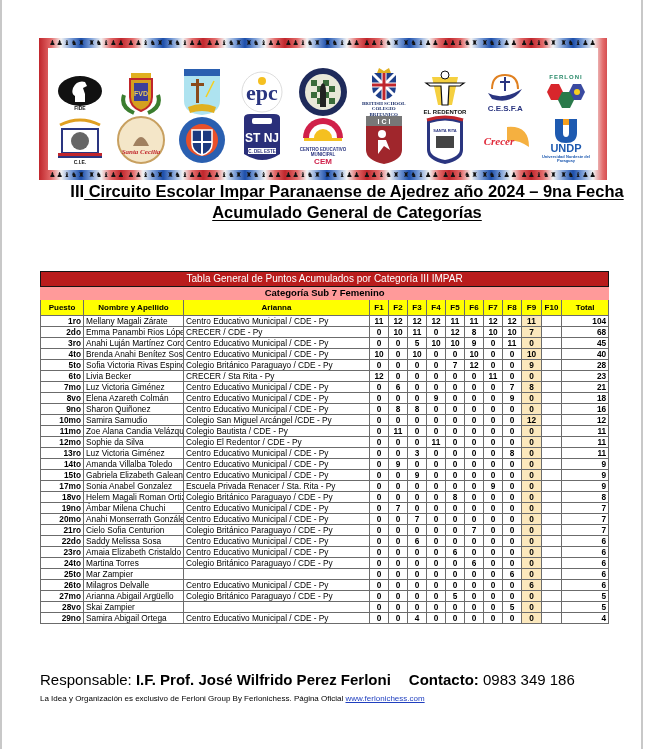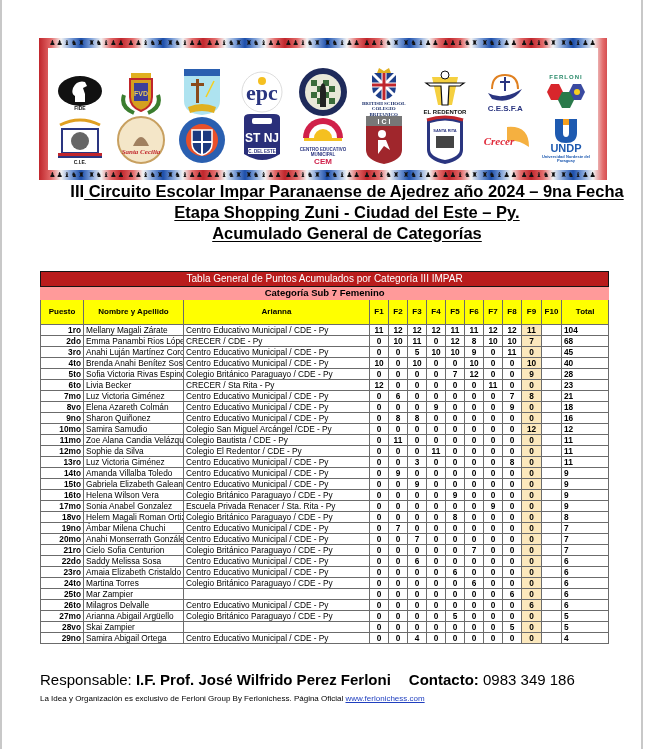--- a/index.html
+++ b/index.html
@@ -27,25 +27,25 @@
   .titles { position: absolute; left: 0; top: 181px; width: 646px; text-align: center; font-weight: bold; padding-left: 48px; }
   .title-line { display: block; font-size: 16.5px; line-height: 21px; }
   .title-line span { text-decoration: underline; text-underline-offset: 2px; }
   .title-line .pre { text-decoration: none; }
 
   
   .tbl { position: absolute; left: 40px; top: 271px; width: 568px; border-collapse: collapse; font-size: 8.3px; table-layout: fixed; }
   .tbl td, .tbl th { border: 1px solid #6b6b6b; height: 11px; line-height: 10px; padding: 0 2px; white-space: nowrap; overflow: hidden; }
   .tbl .head-black td { background: #b91c1c; color: #fff; font-size: 10px; font-weight: normal; text-align: center; height: 15px; border-color: #141414; }
   .tbl .head-pink td { background: #ff9a9a; font-size: 9.5px; font-weight: bold; text-align: center; height: 13px; border-color: #ff9a9a; }
-  .tbl .head-cols th { background: #ffff00; font-weight: bold; text-align: center; font-size: 8px; height: 25px; }
+  .tbl .head-cols th { background: #ffff00; font-weight: bold; text-align: center; font-size: 8px; height: 16px; }
   .tbl td.pos { text-align: right; font-weight: bold; }
   .tbl td.num { text-align: center; font-weight: bold; }
   .tbl td.f9 { background: #fbe8bd; }
-  .tbl td.tot { text-align: left; font-weight: bold; }
+  .tbl td.tot { text-align: right; font-weight: bold; }
 
   
   .footer { position: absolute; left: 40px; top: 671px; font-size: 15px; }
   .footer b { font-weight: bold; }
   .footer .gap { display: inline-block; width: 18px; }
   .footer2 { position: absolute; left: 40px; top: 694px; font-size: 8px; }
   .footer2 a { color: #1f3fbf; text-decoration: underline; text-align: center; }
 </style>
 </head>
 <body>
@@ -223,21 +223,20 @@
           </svg>
         <span style="font-size:11px;color:#1e5ab0">UNDP</span>
         <span style="font-size:4px;color:#1e5ab0">Universidad Nordeste del Paraguay</span>
       </div>
     </div>
   </div>
 </div>
 
 <div class="titles">
   <div class="title-line"><span class="pre">III</span><span> Circuito Escolar Impar Paranaense de Ajedrez año 2024 – 9na Fecha</span></div>
-  <div class="title-line"><span>Etapa Shopping Zuni - Ciudad del Este – Py.</span></div>
   <div class="title-line"><span>Acumulado General de Categorías</span></div>
 </div>
 
 <table class="tbl">
   <colgroup>
     <col style="width:43px">
       <col style="width:100px">
       <col style="width:186px">
     <col style="width:19px">
       <col style="width:19px">
@@ -508,36 +507,20 @@
         <td class="num">0</td>
         <td class="num">0</td>
         <td class="num">0</td>
         <td class="num">0</td>
         <td class="num">0</td>
         <td class="num f9">0</td>
         <td class="num"></td>
         <td class="tot">9</td>
       </tr>
       <tr>
-        <td class="pos">16to</td>
-        <td>Helena Wilson Vera</td>
-        <td>Colegio Británico Paraguayo / CDE - Py</td>
-        <td class="num">0</td>
-        <td class="num">0</td>
-        <td class="num">0</td>
-        <td class="num">0</td>
-        <td class="num">9</td>
-        <td class="num">0</td>
-        <td class="num">0</td>
-        <td class="num">0</td>
-        <td class="num f9">0</td>
-        <td class="num"></td>
-        <td class="tot">9</td>
-      </tr>
-      <tr>
         <td class="pos">17mo</td>
         <td>Sonia Anabel Gonzalez</td>
         <td>Escuela Privada Renacer / Sta. Rita - Py</td>
         <td class="num">0</td>
         <td class="num">0</td>
         <td class="num">0</td>
         <td class="num">0</td>
         <td class="num">0</td>
         <td class="num">0</td>
         <td class="num">9</td>

